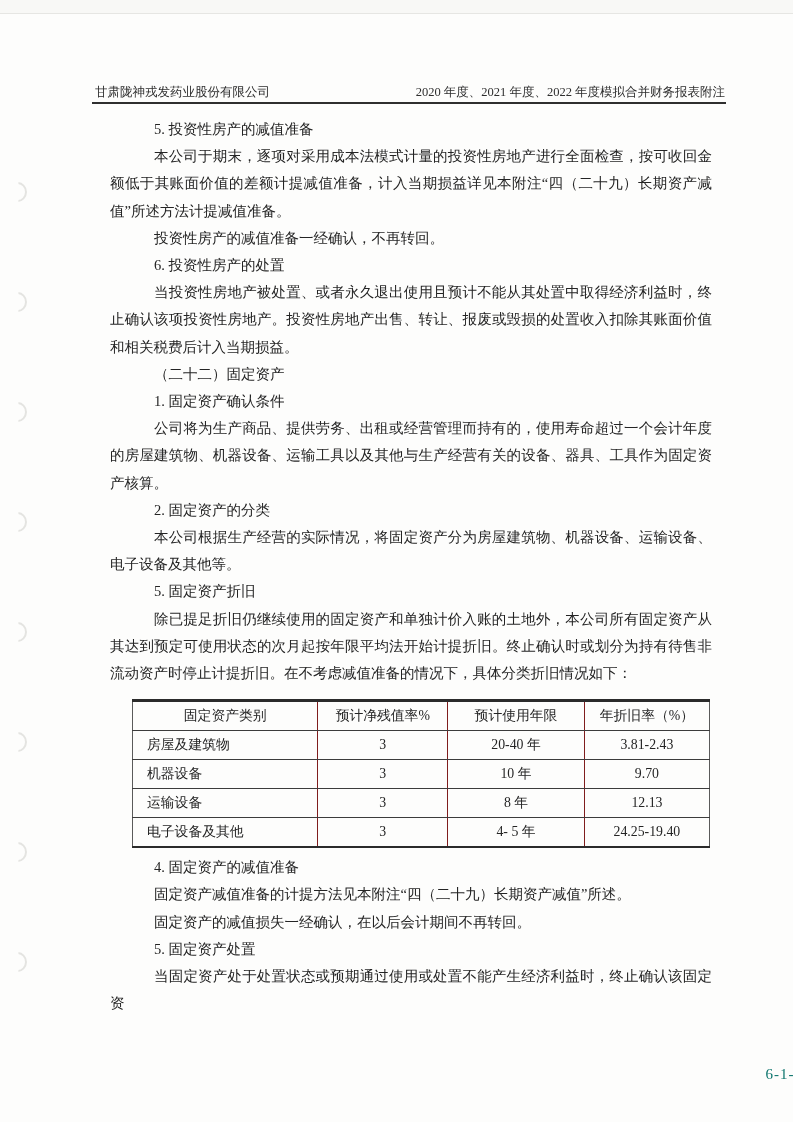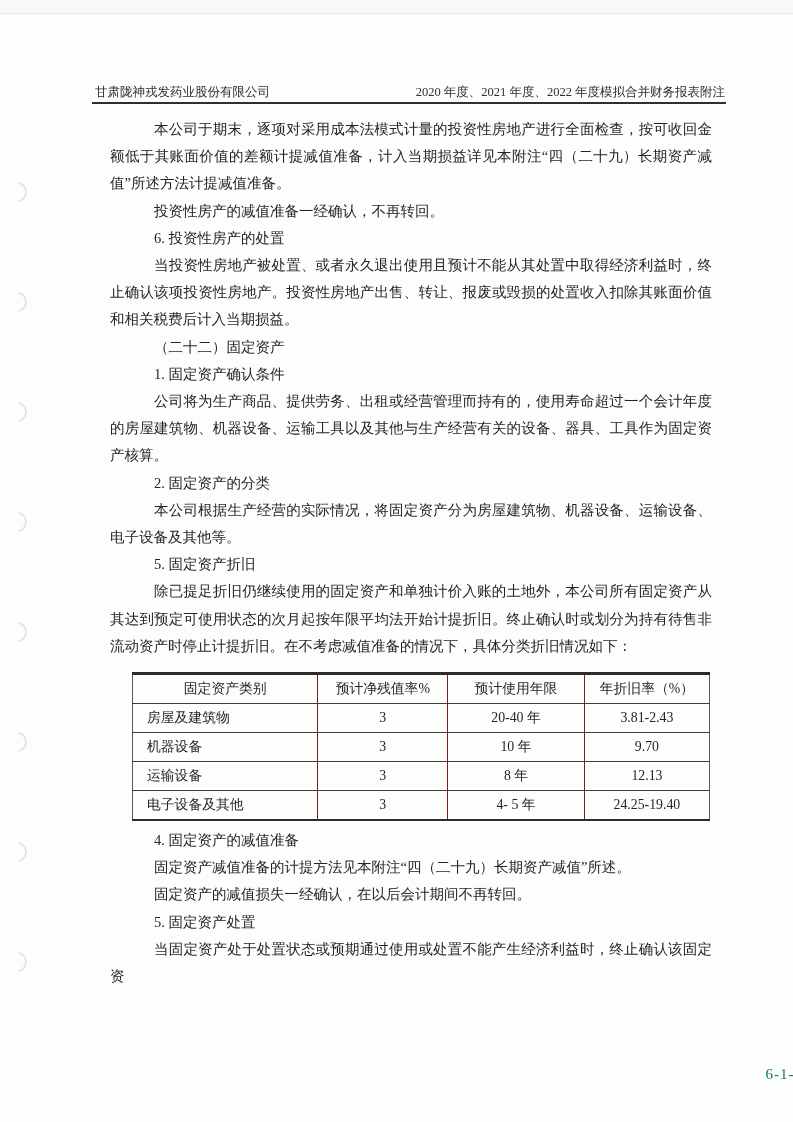--- a/index.html
+++ b/index.html
@@ -100,20 +100,21 @@
   <span class="binding-mark" style="top:842px"></span>
   <span class="binding-mark" style="top:952px"></span>
 
   <div class="doc-header">
     <span>甘肃陇神戎发药业股份有限公司</span>
     <span>2020 年度、2021 年度、2022 年度模拟合并财务报表附注</span>
   </div>
   <div class="header-rule"></div>
 
   <div class="doc-main">
+    <p class="blk">5. 投资性房产的减值准备</p>
     <p class="blk">本公司于期末，逐项对采用成本法模式计量的投资性房地产进行全面检查，按可收回金额低于其账面价值的差额计提减值准备，计入当期损益详见本附注“四（二十九）长期资产减值”所述方法计提减值准备。</p>
     <p class="blk">投资性房产的减值准备一经确认，不再转回。</p>
     <p class="blk">6. 投资性房产的处置</p>
     <p class="blk">当投资性房地产被处置、或者永久退出使用且预计不能从其处置中取得经济利益时，终止确认该项投资性房地产。投资性房地产出售、转让、报废或毁损的处置收入扣除其账面价值和相关税费后计入当期损益。</p>
     <p class="blk bold">（二十二）固定资产</p>
     <p class="blk">1. 固定资产确认条件</p>
     <p class="blk">公司将为生产商品、提供劳务、出租或经营管理而持有的，使用寿命超过一个会计年度的房屋建筑物、机器设备、运输工具以及其他与生产经营有关的设备、器具、工具作为固定资产核算。</p>
     <p class="blk">2. 固定资产的分类</p>
     <p class="blk">本公司根据生产经营的实际情况，将固定资产分为房屋建筑物、机器设备、运输设备、电子设备及其他等。</p>
     <p class="blk">5. 固定资产折旧</p>

